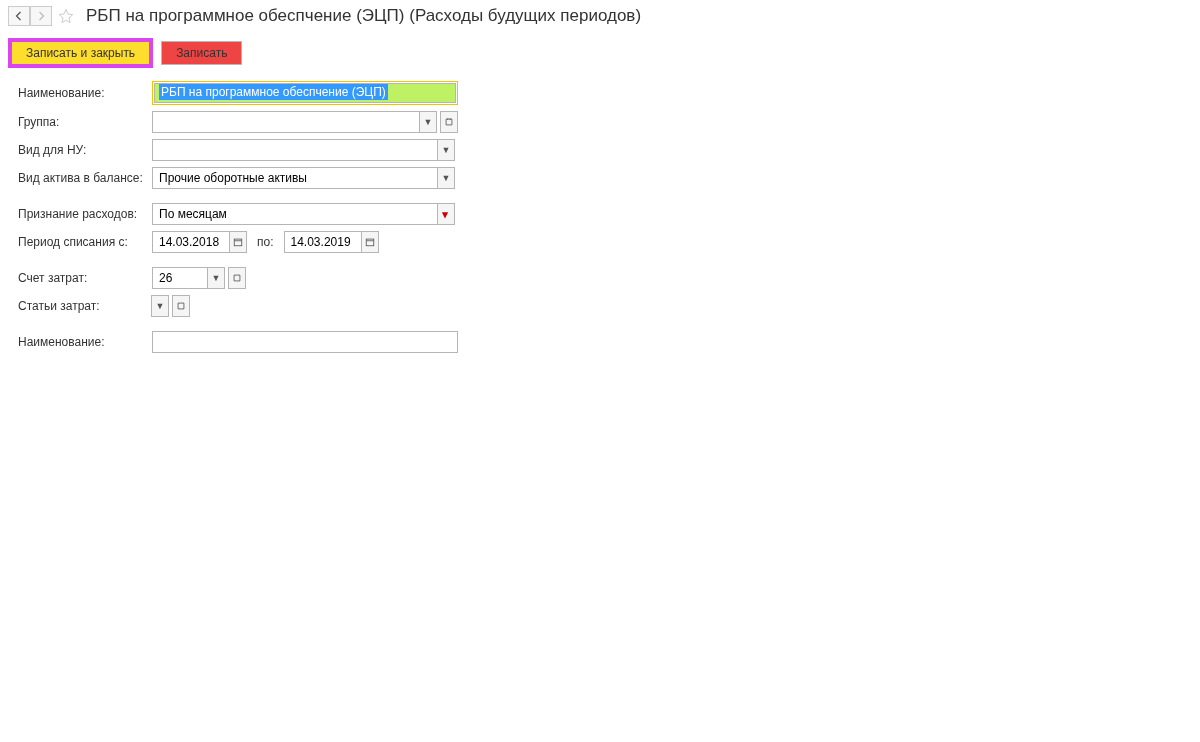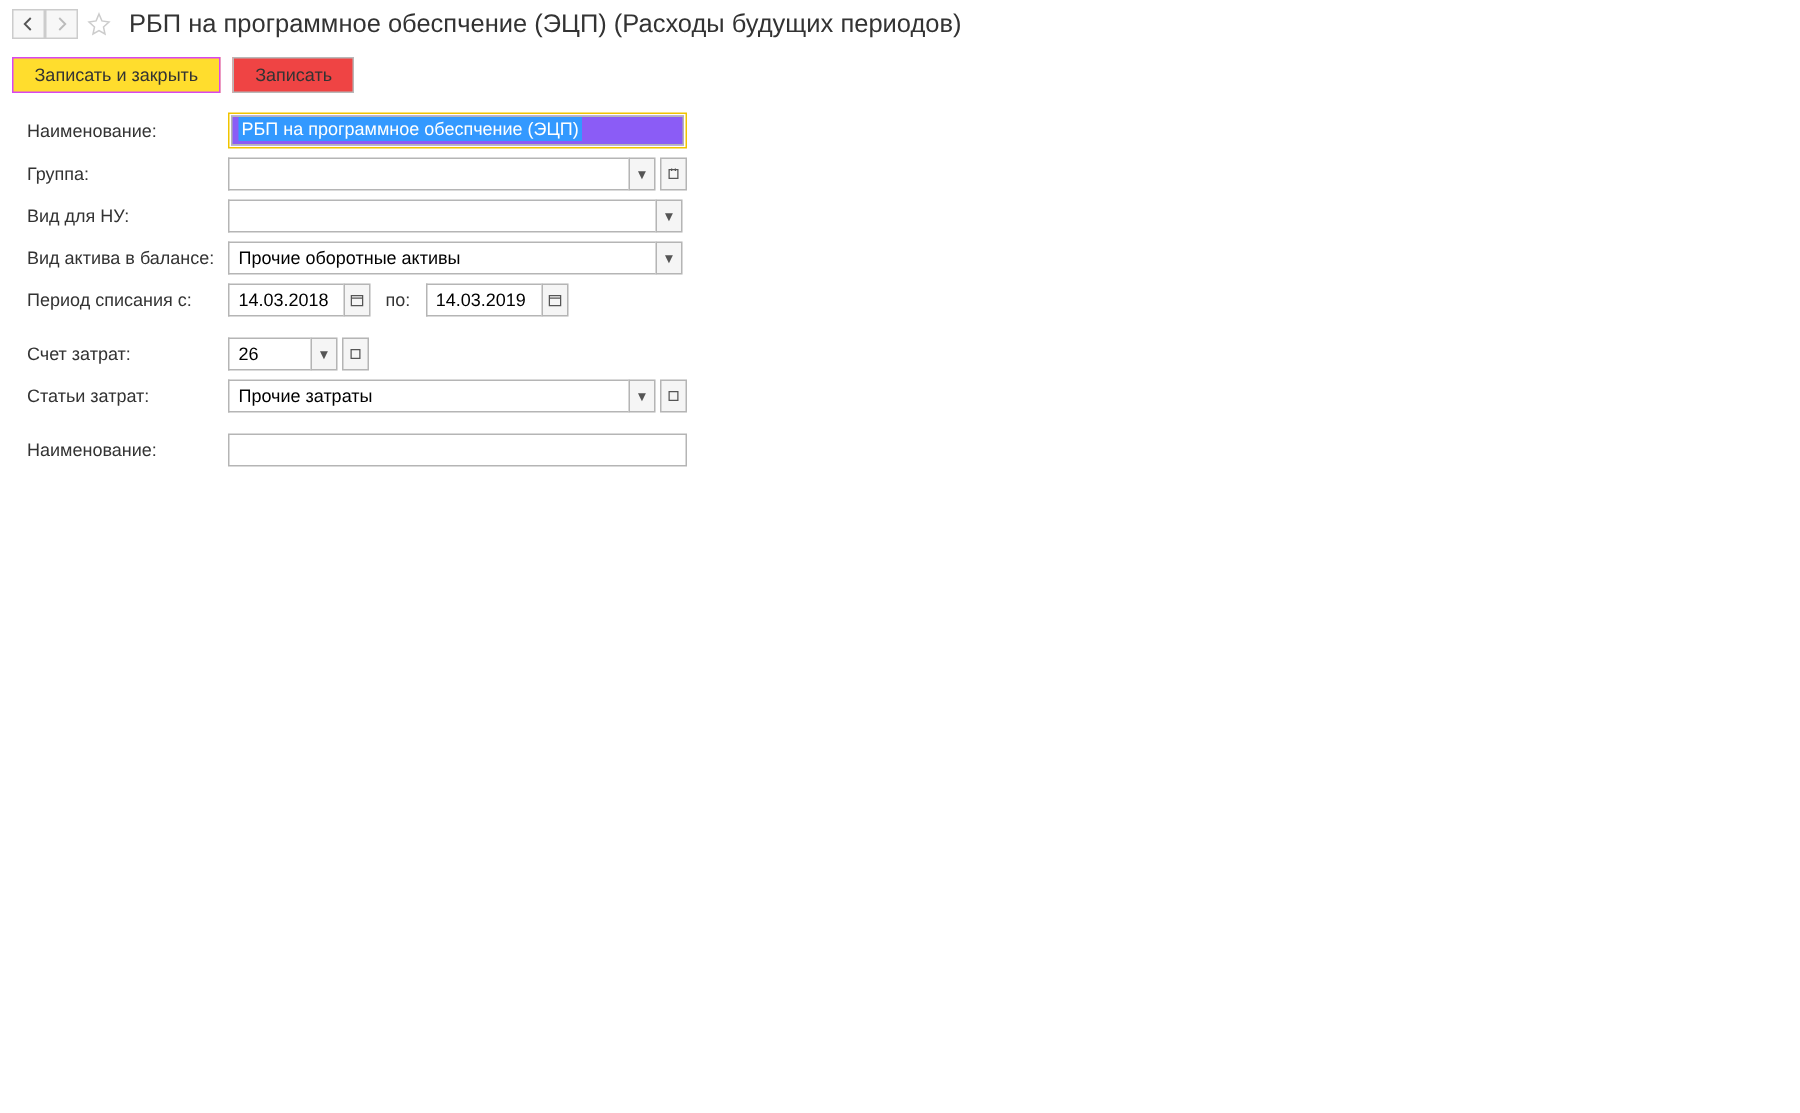--- a/index.html
+++ b/index.html
@@ -53,21 +53,21 @@
   .btn {
     border: 1px solid #b8b8b8;
     background: #ef4444;
     padding: 4px 14px;
     cursor: pointer;
     font-size: 12px;
     color: #333;
   }
   .btn-primary {
     background: #ffdd2d;
-    border: 1px solid #d946ef;
+    border: 4px solid #d946ef;
   }
   .form {
     padding: 4px 16px;
   }
   .row {
     display: flex;
     align-items: center;
     padding: 3px 0;
     min-height: 24px;
   }
@@ -95,21 +95,21 @@
   .highlighted-wrap {
     border: 1px solid #f0c400;
     padding: 1px;
   }
   .highlighted-input {
     border: 1px solid #b5b5b5;
     height: 20px;
     width: 302px;
     font-size: 12px;
     padding: 0 4px;
-    background: #8b5cf6;
+    background: #bef264;
   }
   .sel-text {
     display: inline-block;
     background: #3399ff;
     color: #fff;
     padding: 1px 2px;
     font-size: 12px;
   }
   .combo {
     display: flex;
@@ -229,20 +229,29 @@
 
   <div class="row">
     <div class="label">Вид актива в балансе:</div>
     <div class="combo w306x2">
       <input class="text-input" value="Прочие оборотные активы" style="">
       <div class="mini-btn">▼</div>
     </div>
   </div>
 
 
+  <div class="row spaced-top">
+    <div class="label">Признание расходов:</div>
+    <div class="combo w306x2">
+      <input class="text-input" value="По месяцам" style="">
+      <div class="mini-btn">
+          <span class="red-marker">▾</span>
+        </div>
+    </div>
+  </div>
 
   <div class="row">
     <div class="label">Период списания с:</div>
     <div class="field-wrap">
       <div class="combo">
         <input class="date-input" style="border-right: none;" value="14.03.2018">
         <div class="mini-btn">
           <svg width="10" height="10" viewBox="0 0 24 24">
               <rect x="3" y="5" width="18" height="16" stroke="#555" fill="none" stroke-width="2"></rect>
               <path d="M3 9h18" stroke="#555" stroke-width="2"></path>
@@ -271,21 +280,20 @@
         <svg width="10" height="10" viewBox="0 0 24 24">
             <path d="M5 5h14v14H5z" stroke="#555" stroke-width="2" fill="none"></path>
           </svg>
       </div>
     </div>
   </div>
 
   <div class="row">
     <div class="label">Статьи затрат:</div>
     <div class="combo w306">
-      <input class="text-input" value="Прочие затраты" style="">
       <div class="mini-btn">▼</div>
       <div class="mini-btn detached">
         <svg width="10" height="10" viewBox="0 0 24 24">
             <path d="M5 5h14v14H5z" stroke="#555" stroke-width="2" fill="none"></path>
           </svg>
       </div>
     </div>
   </div>
 
   <div class="row spaced-top">

